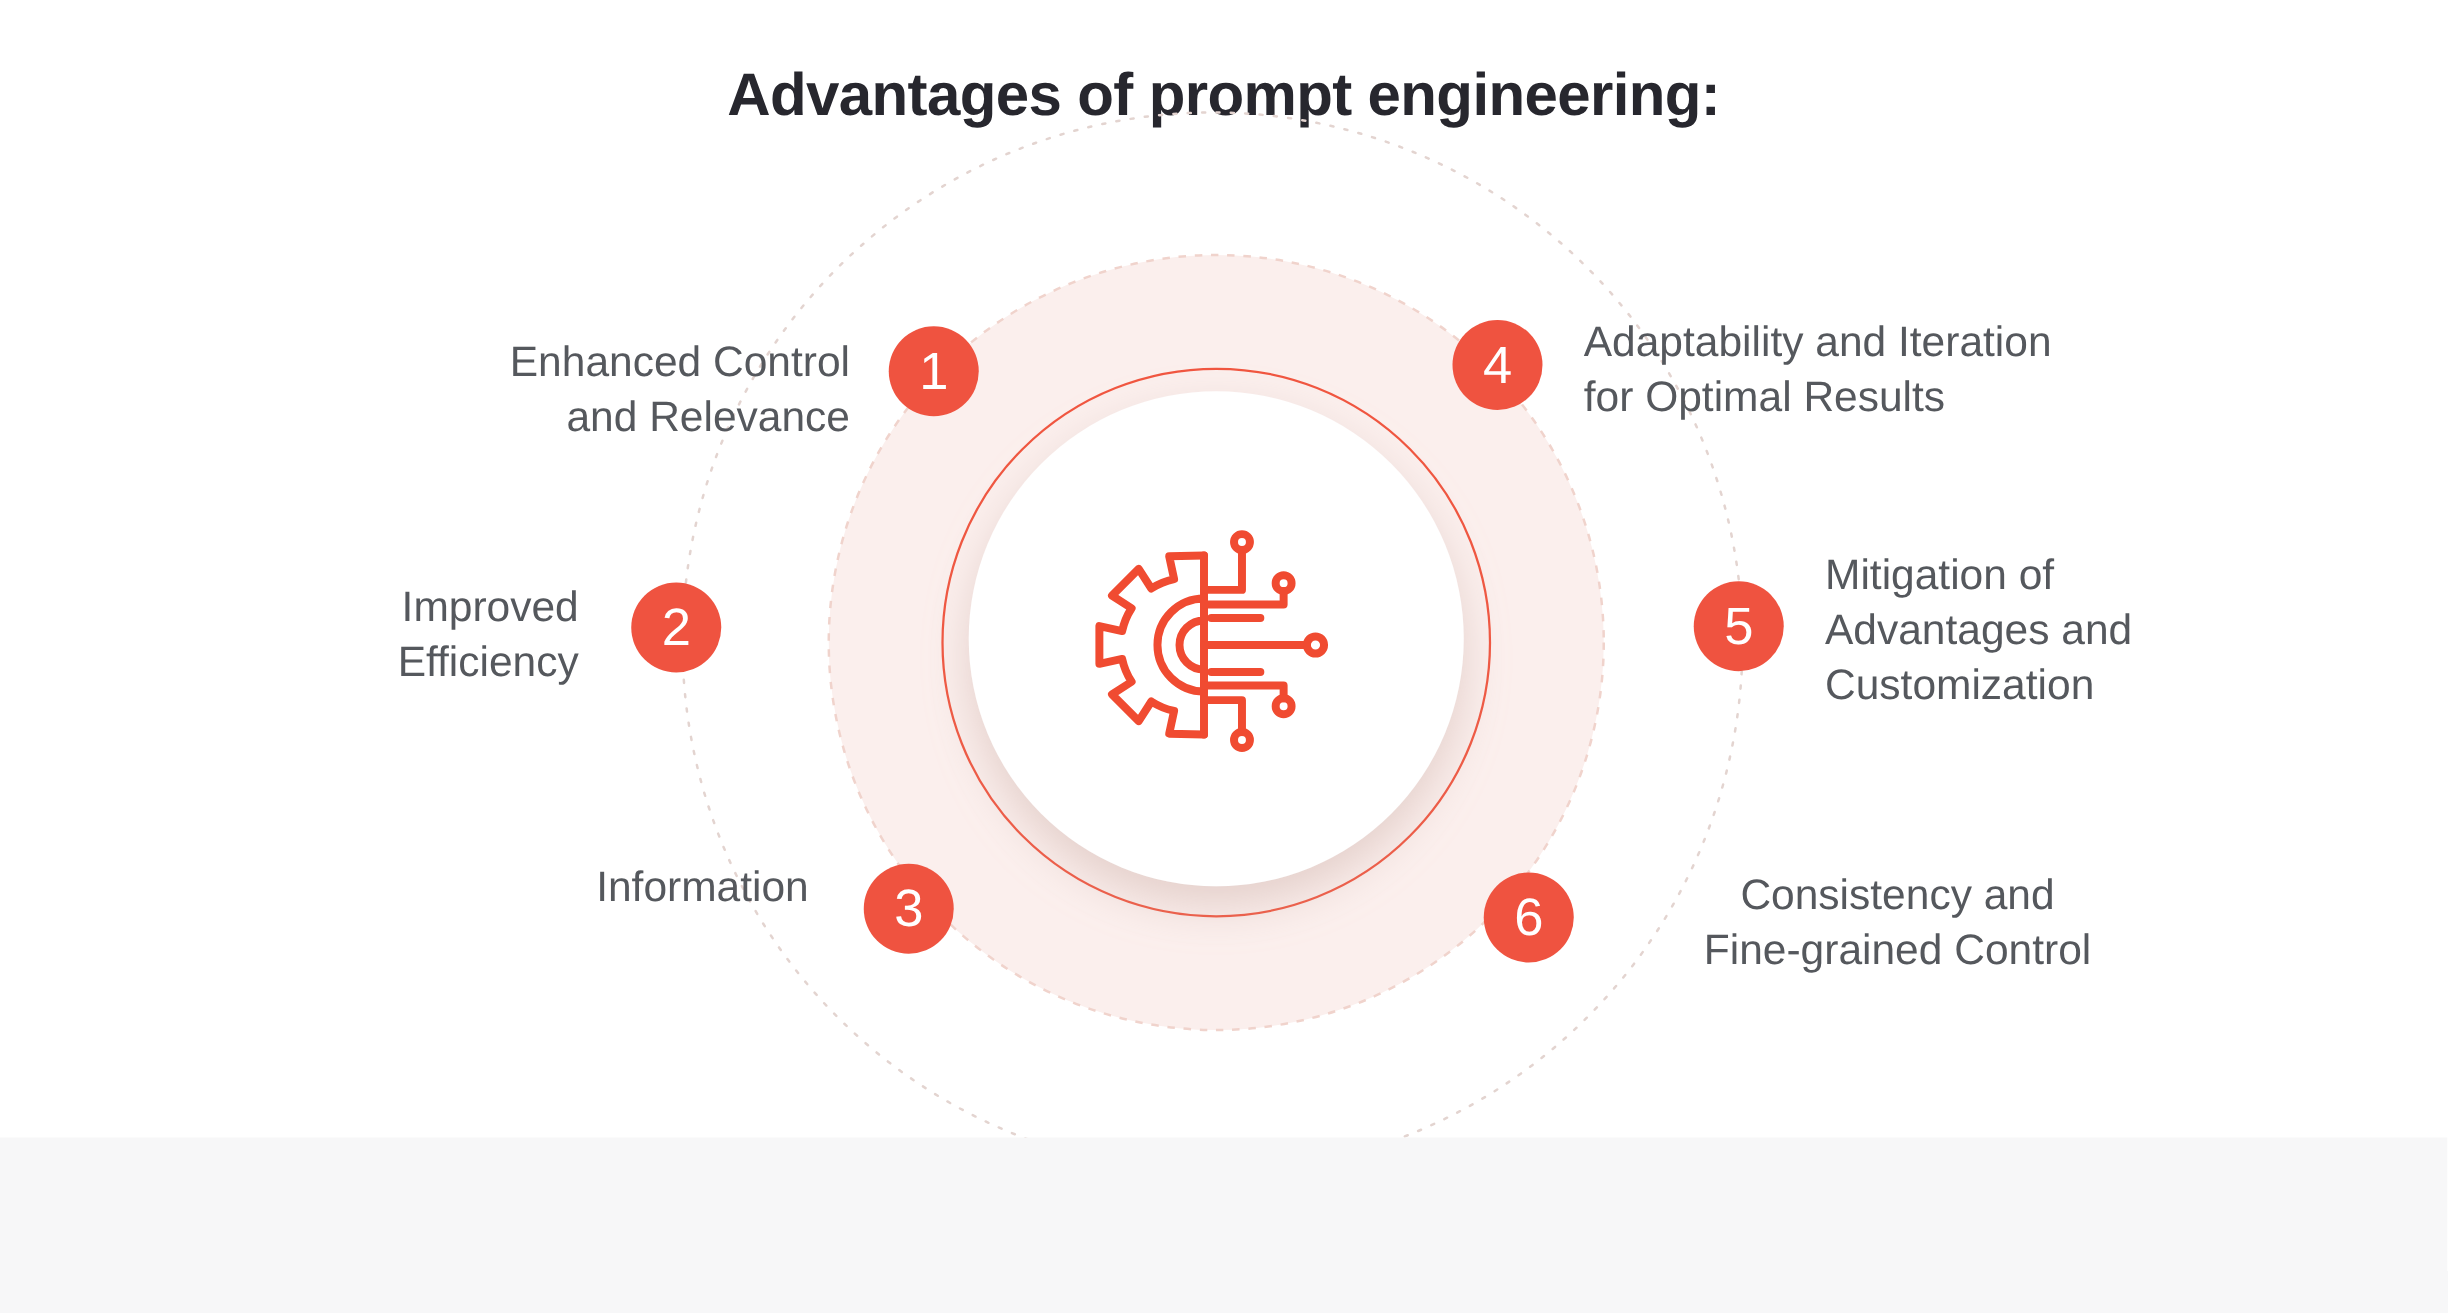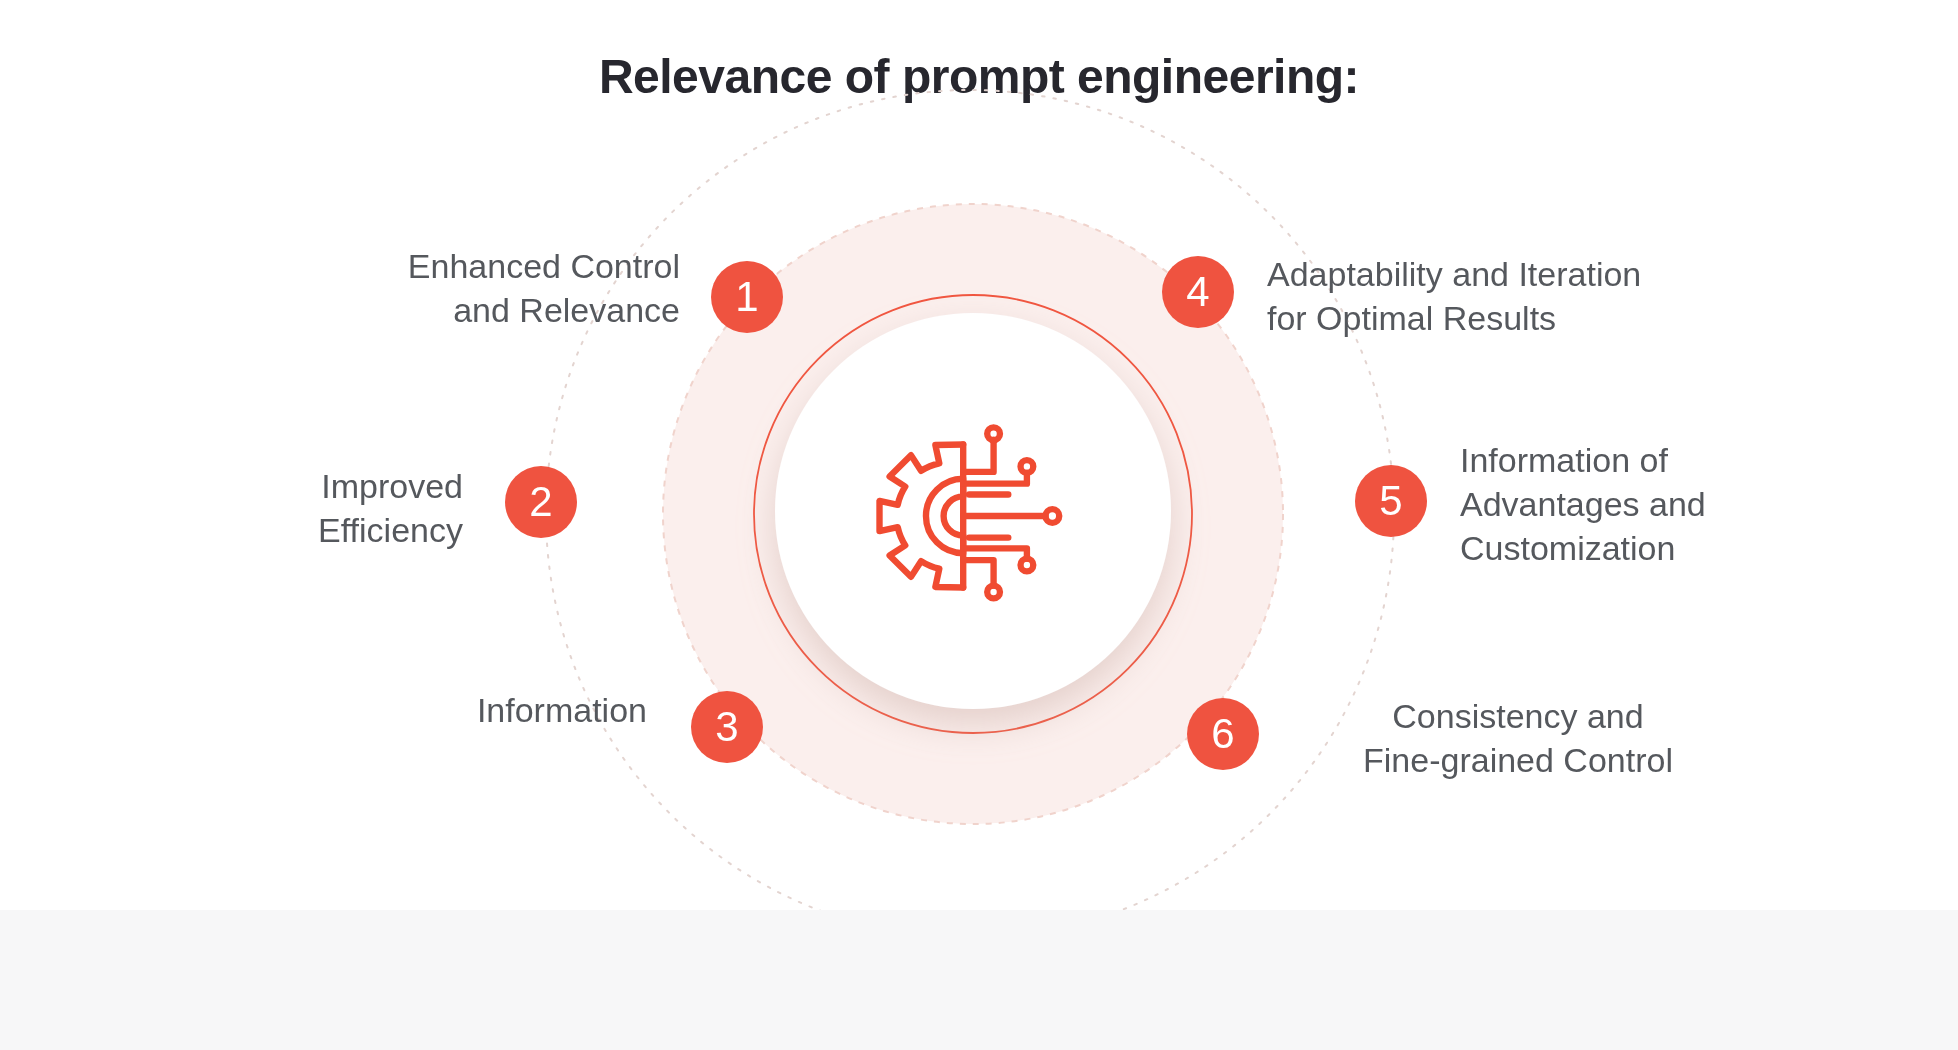--- a/index.html
+++ b/index.html
@@ -31,33 +31,33 @@
   .badge{
     position:absolute;width:72px;height:72px;border-radius:50%;
     background:var(--accent);color:#ffffff;font-size:42px;font-weight:400;
     display:flex;align-items:center;justify-content:center;
   }
   .badge-1{left:711px;top:261px;} .badge-2{left:505px;top:466px;} .badge-3{left:691px;top:691px;}
   .badge-4{left:1162px;top:256px;} .badge-5{left:1355px;top:465px;} .badge-6{left:1187px;top:698px;}
 
   .item-text{position:absolute;font-size:34px;line-height:44px;color:var(--body-text);font-weight:400;}
   .item-text .line{display:block;}
-  .text-1{left:300px;top:244px;width:380px;text-align:right;}
+  .text-1{left:300px;top:268px;width:380px;text-align:right;}
   .text-2{left:163px;top:464px;width:300px;text-align:right;}
   .text-3{left:297px;top:688px;width:350px;text-align:right;}
   .text-4{left:1267px;top:252px;width:520px;text-align:left;}
   .text-5{left:1460px;top:438px;width:440px;text-align:left;}
   .text-6{left:1288px;top:694px;width:460px;text-align:center;}
 
   .footer{position:absolute;left:0;top:910px;width:1958px;height:140px;background:var(--footer-bg);}
 </style>
 </head>
 <body>
 
-<h1 class="page-title">Relevance of prompt engineering:</h1>
+<h1 class="page-title">Advantages of prompt engineering:</h1>
 
 <svg class="diagram-svg" viewBox="0 0 1958 1050">
   <defs>
     <filter id="discShadow" x="-40%" y="-40%" width="180%" height="180%">
       <feDropShadow dx="0" dy="16" stdDeviation="18" flood-color="#c9a9a2" flood-opacity="0.45"></feDropShadow>
     </filter>
   </defs>
   <circle class="c-outer" cx="970" cy="514" r="424"></circle>
   <circle class="c-pink" cx="973" cy="514" r="310"></circle>
   <circle class="c-ring" cx="973" cy="514" r="219"></circle>
@@ -99,21 +99,21 @@
 </div>
 <div class="badge badge-3">3</div>
 
 <div class="item-text text-4">
   <span class="line">Adaptability and Iteration</span>
   <span class="line">for Optimal Results</span>
 </div>
 <div class="badge badge-4">4</div>
 
 <div class="item-text text-5">
-  <span class="line">Information of</span>
+  <span class="line">Mitigation of</span>
   <span class="line">Advantages and</span>
   <span class="line">Customization</span>
 </div>
 <div class="badge badge-5">5</div>
 
 <div class="item-text text-6">
   <span class="line">Consistency and</span>
   <span class="line">Fine-grained Control</span>
 </div>
 <div class="badge badge-6">6</div>

